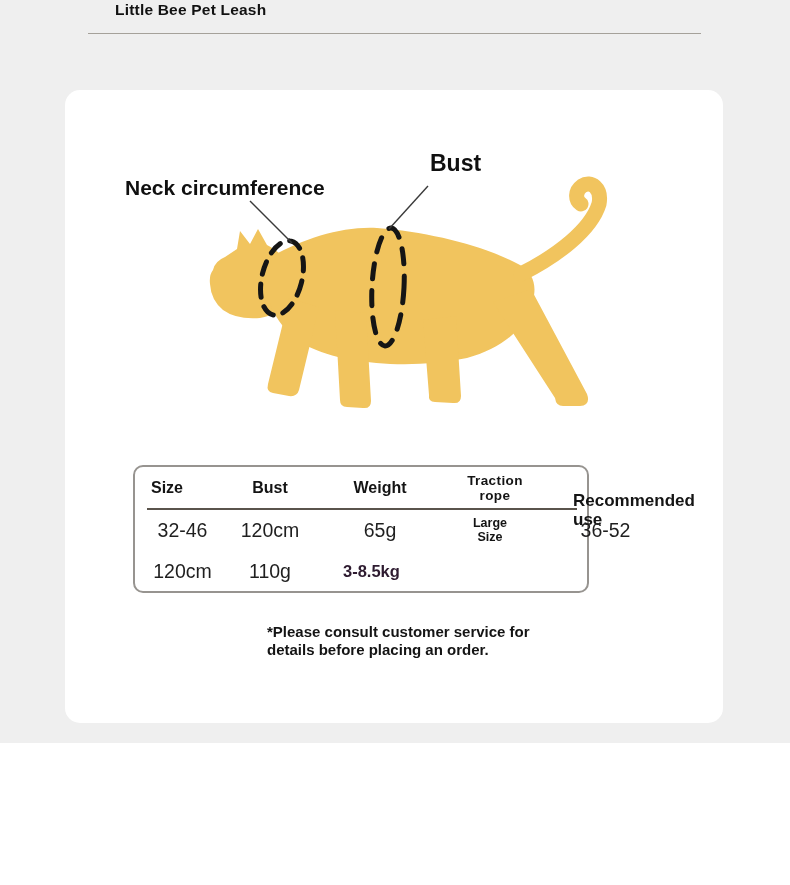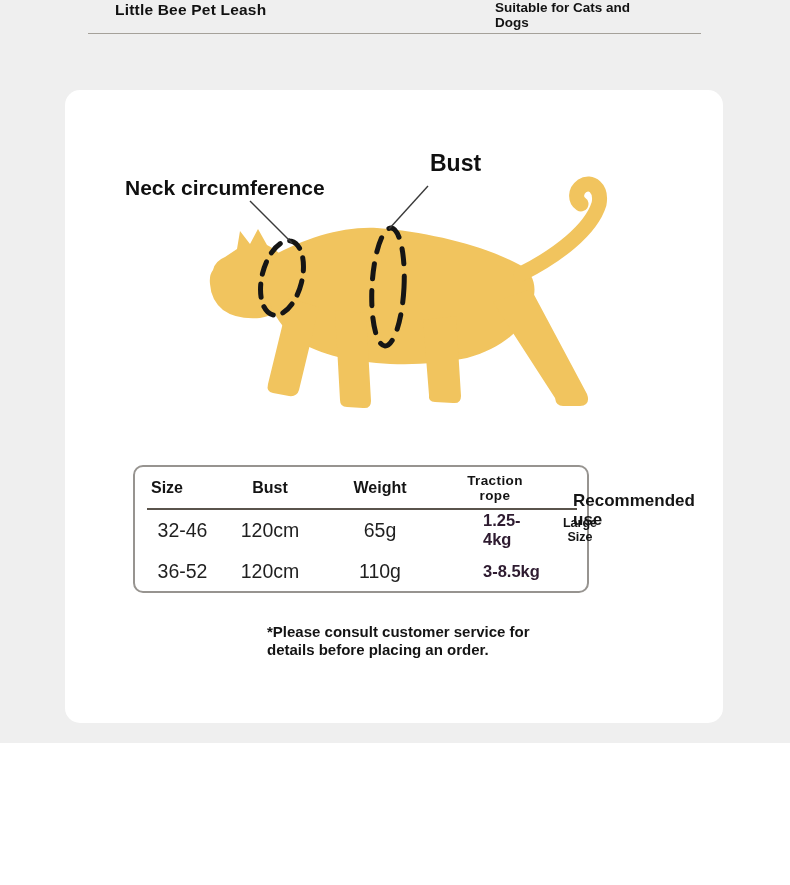--- a/index.html
+++ b/index.html
@@ -137,21 +137,20 @@
   }
 </style>
 </head>
 <body>
 
 <div class="page">
 
   <div class="bottom-white"></div>
 
   <div class="hdr-left">Little Bee Pet Leash</div>
-  <div class="hdr-right">Suitable for Cats and Dogs</div>
   <div class="hdr-divider"></div>
 
   <div class="card">
 
     <div class="label-neck">Neck circumference</div>
     <div class="label-bust">Bust</div>
 
     <svg class="cat-svg" viewBox="0 0 440 245" xmlns="http://www.w3.org/2000/svg">
       <g fill="#f1c45e">
 
@@ -179,21 +178,20 @@
       <div class="cell th c">Bust</div>
       <div class="cell th c">Weight</div>
       <div class="cell th-traction c">Traction rope</div>
       <div class="cell th-rec l-rec">
           <span>Recommended use</span>
         </div>
 
       <div class="cell td-val c">32-46</div>
       <div class="cell td-val c">120cm</div>
       <div class="cell td-val c">65g</div>
-      <div class="cell td-kg l-rec">1.25-4kg</div>
 
       <div class="cell td-size-wrap l-size">
           <span>Large Size</span>
         </div>
       <div class="cell td-val c">36-52</div>
       <div class="cell td-val c">120cm</div>
       <div class="cell td-val c">110g</div>
       <div class="cell td-kg l-rec">3-8.5kg</div>
 
       <div class="tbl-sep"></div>

